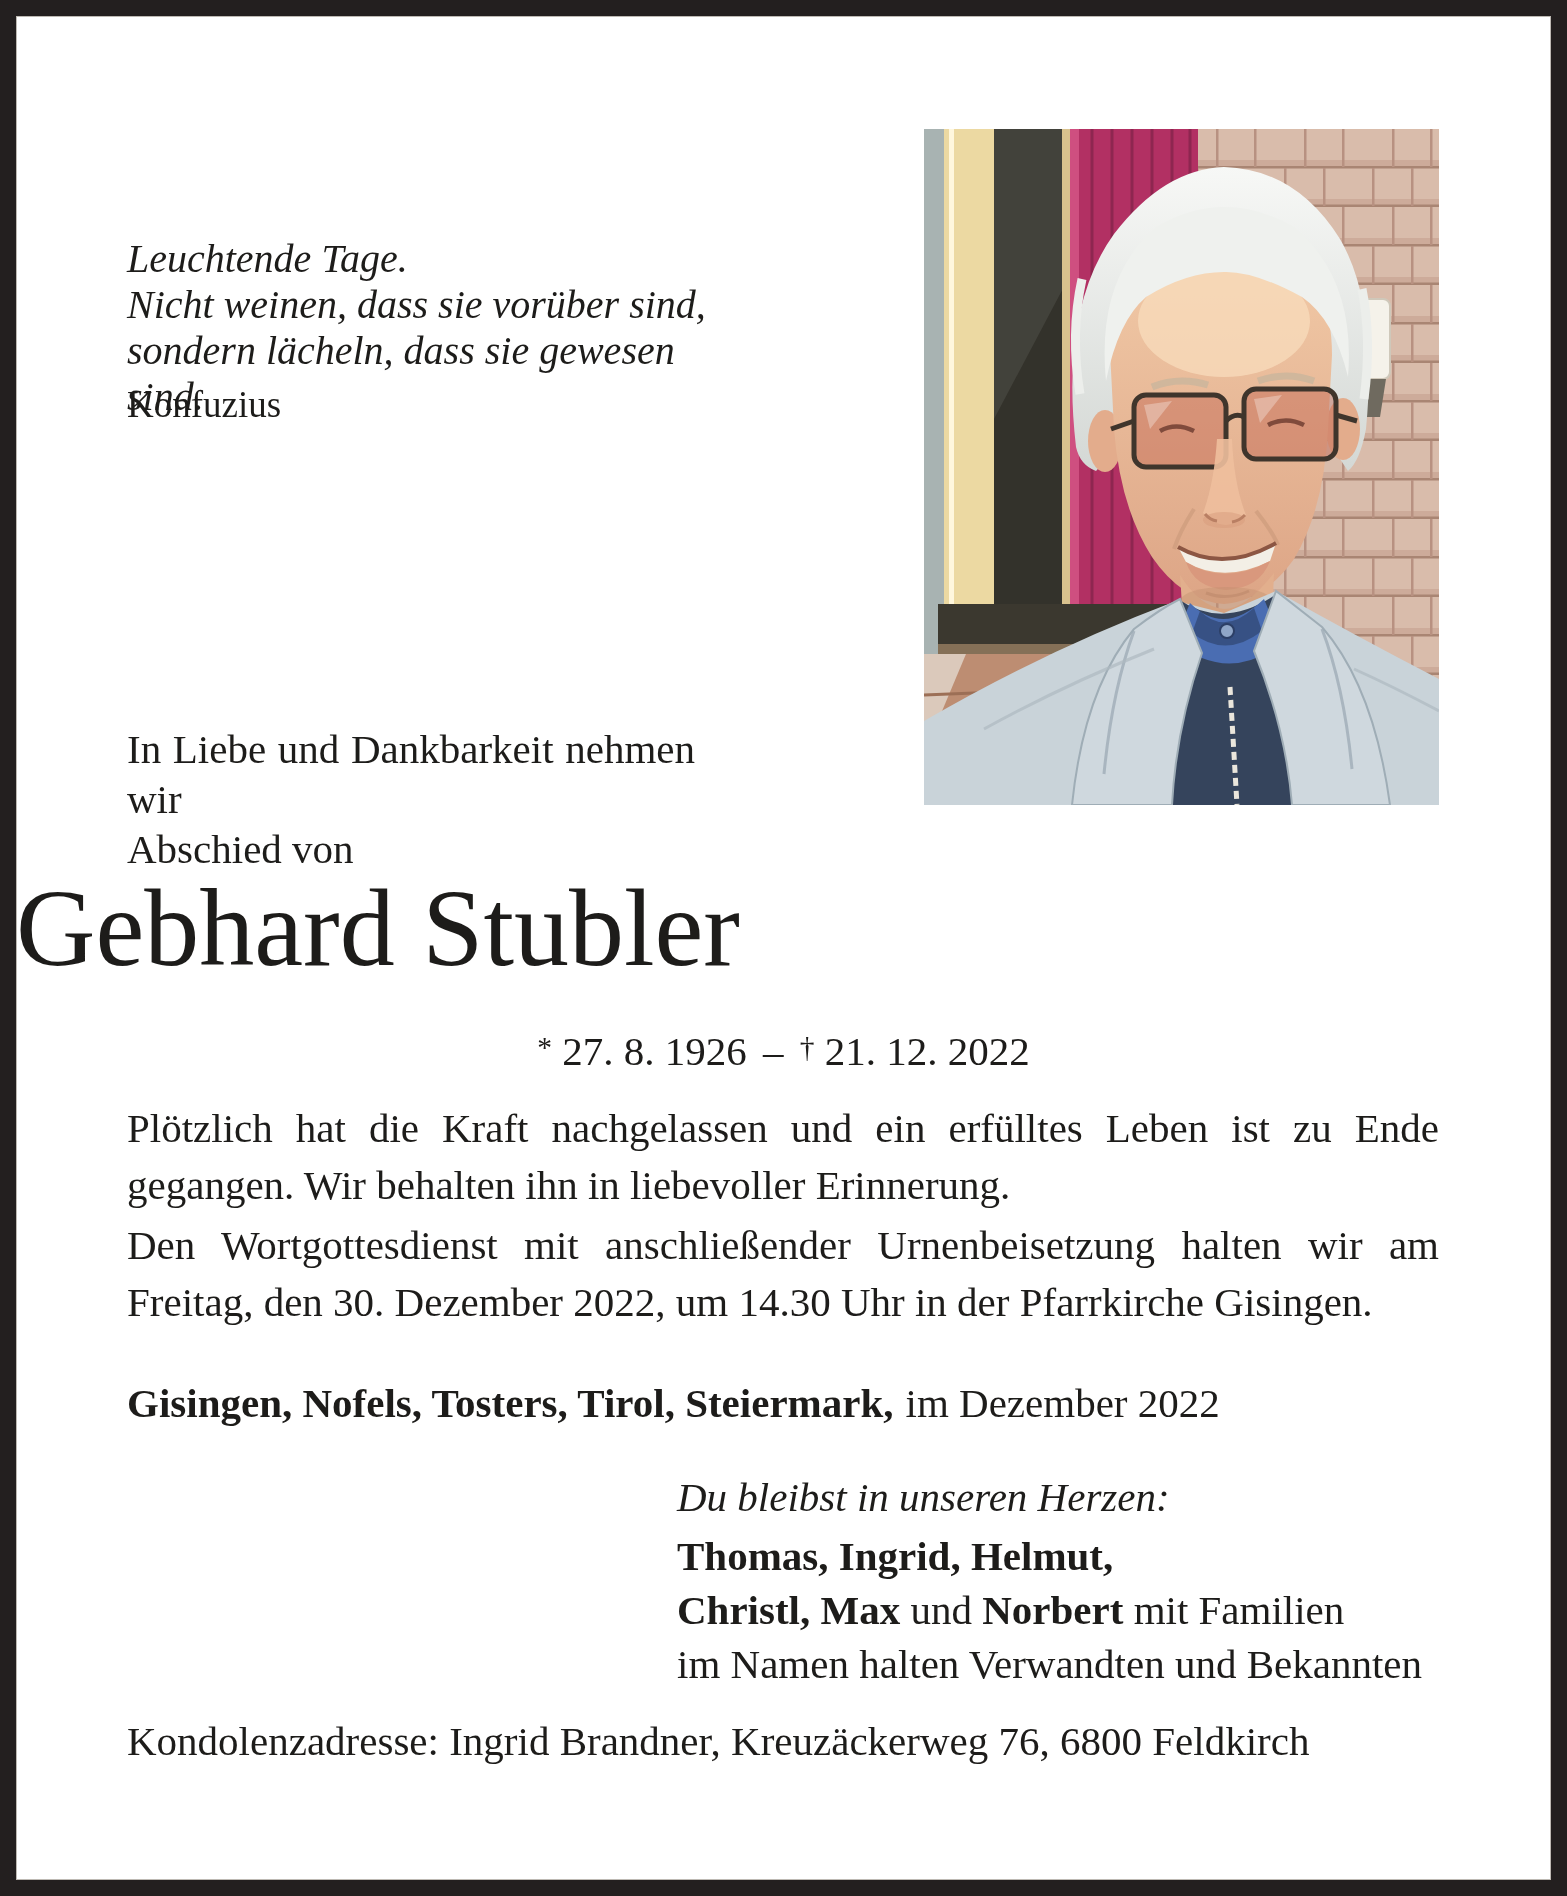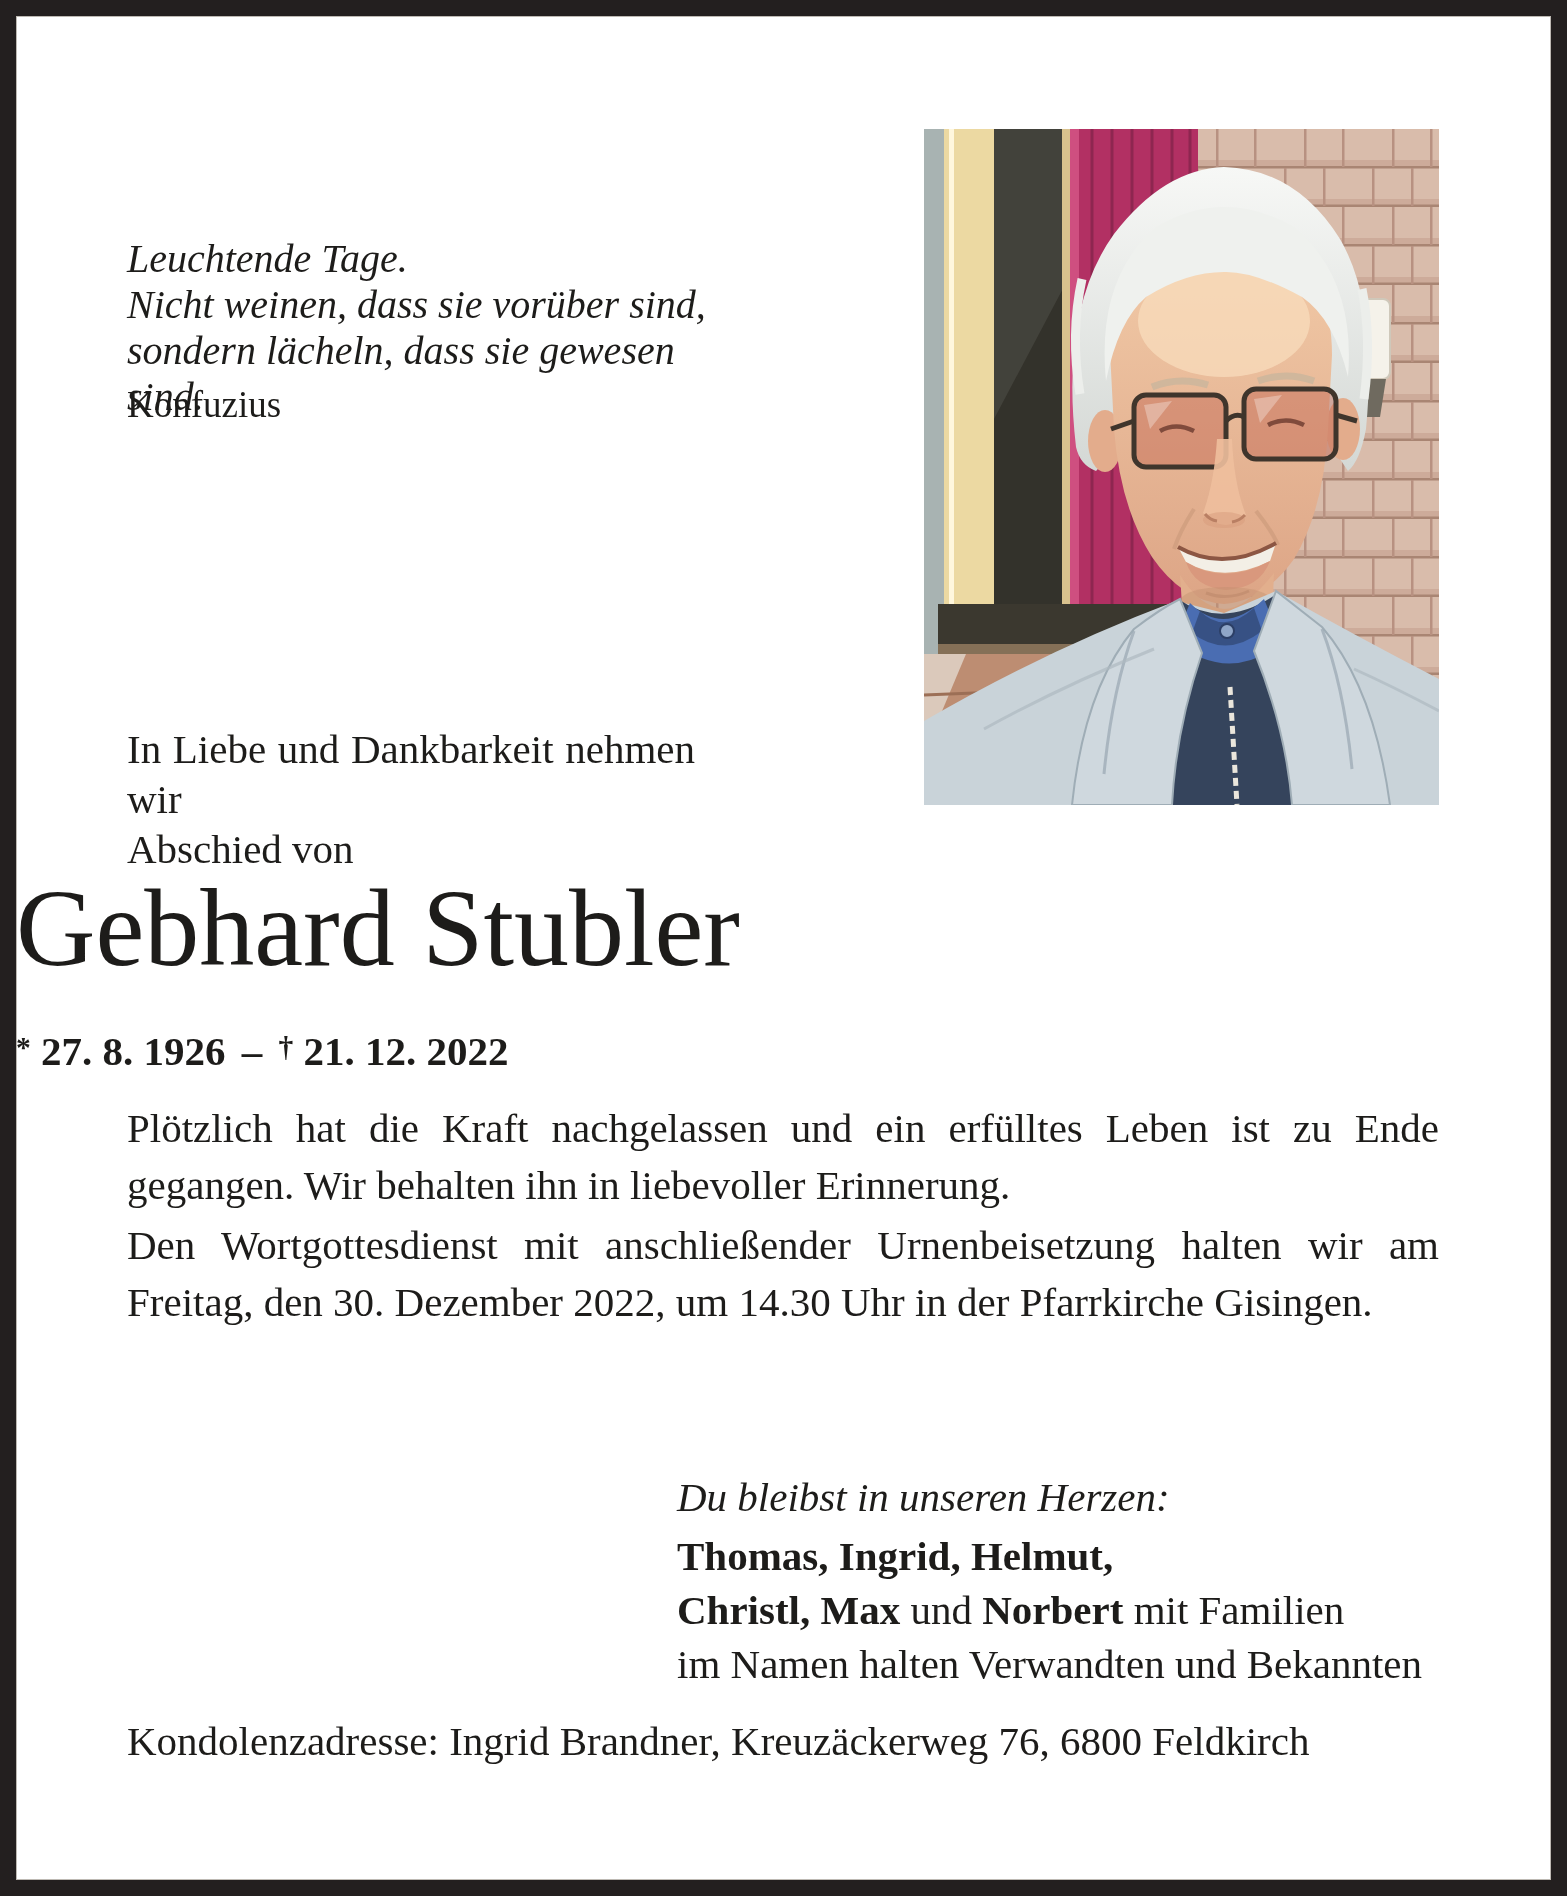--- a/index.html
+++ b/index.html
@@ -33,21 +33,21 @@
     font-size:41px;line-height:50px;
   }
   .just{text-align:justify;text-align-last:justify;}
 
   .name{
     position:absolute;left:16px;right:4px;top:868px;
     text-align:left;font-size:110px;line-height:120px;letter-spacing:0px;
   }
   .dates{
     position:absolute;left:16px;right:16px;top:1022px;
-    text-align:left;font-size:41px;font-weight:bold;line-height:50px;
+    text-align:center;font-size:41px;font-weight:normal;line-height:50px;
   }
   .dates .sym{font-size:0.72em;vertical-align:0.28em;}
   .dates .sep{padding:0 6px;}
 
   .para{
     position:absolute;left:127px;width:1312px;
     font-size:41px;line-height:57px;
   }
   .para1{top:1100px;}
   .para2{top:1217px;}
@@ -229,20 +229,23 @@
   <div class="para para1">
     <div class="just">Plötzlich hat die Kraft nachgelassen und ein erfülltes Leben ist zu Ende</div>
     <div>gegangen. Wir behalten ihn in liebevoller Erinnerung.</div>
   </div>
 
   <div class="para para2">
     <div class="just">Den Wortgottesdienst mit anschließender Urnenbeisetzung halten wir am</div>
     <div>Freitag, den 30. Dezember 2022, um 14.30 Uhr in der Pfarrkirche Gisingen.</div>
   </div>
 
+  <div class="places">
+    <span class="b">Gisingen, Nofels, Tosters, Tirol, Steiermark,</span><span>im Dezember 2022</span>
+  </div>
 
   <div class="farewell">
     <div class="heading">Du bleibst in unseren Herzen:</div>
     <div class="b">Thomas, Ingrid, Helmut,</div>
     <div><span class="b">Christl, Max</span><span> und </span><span class="b">Norbert</span><span> mit Familien</span></div>
     <div>im Namen halten Verwandten und Bekannten</div>
   </div>
 
   <div class="condolence">Kondolenzadresse: Ingrid Brandner, Kreuzäckerweg 76, 6800 Feldkirch</div>
 </div>

